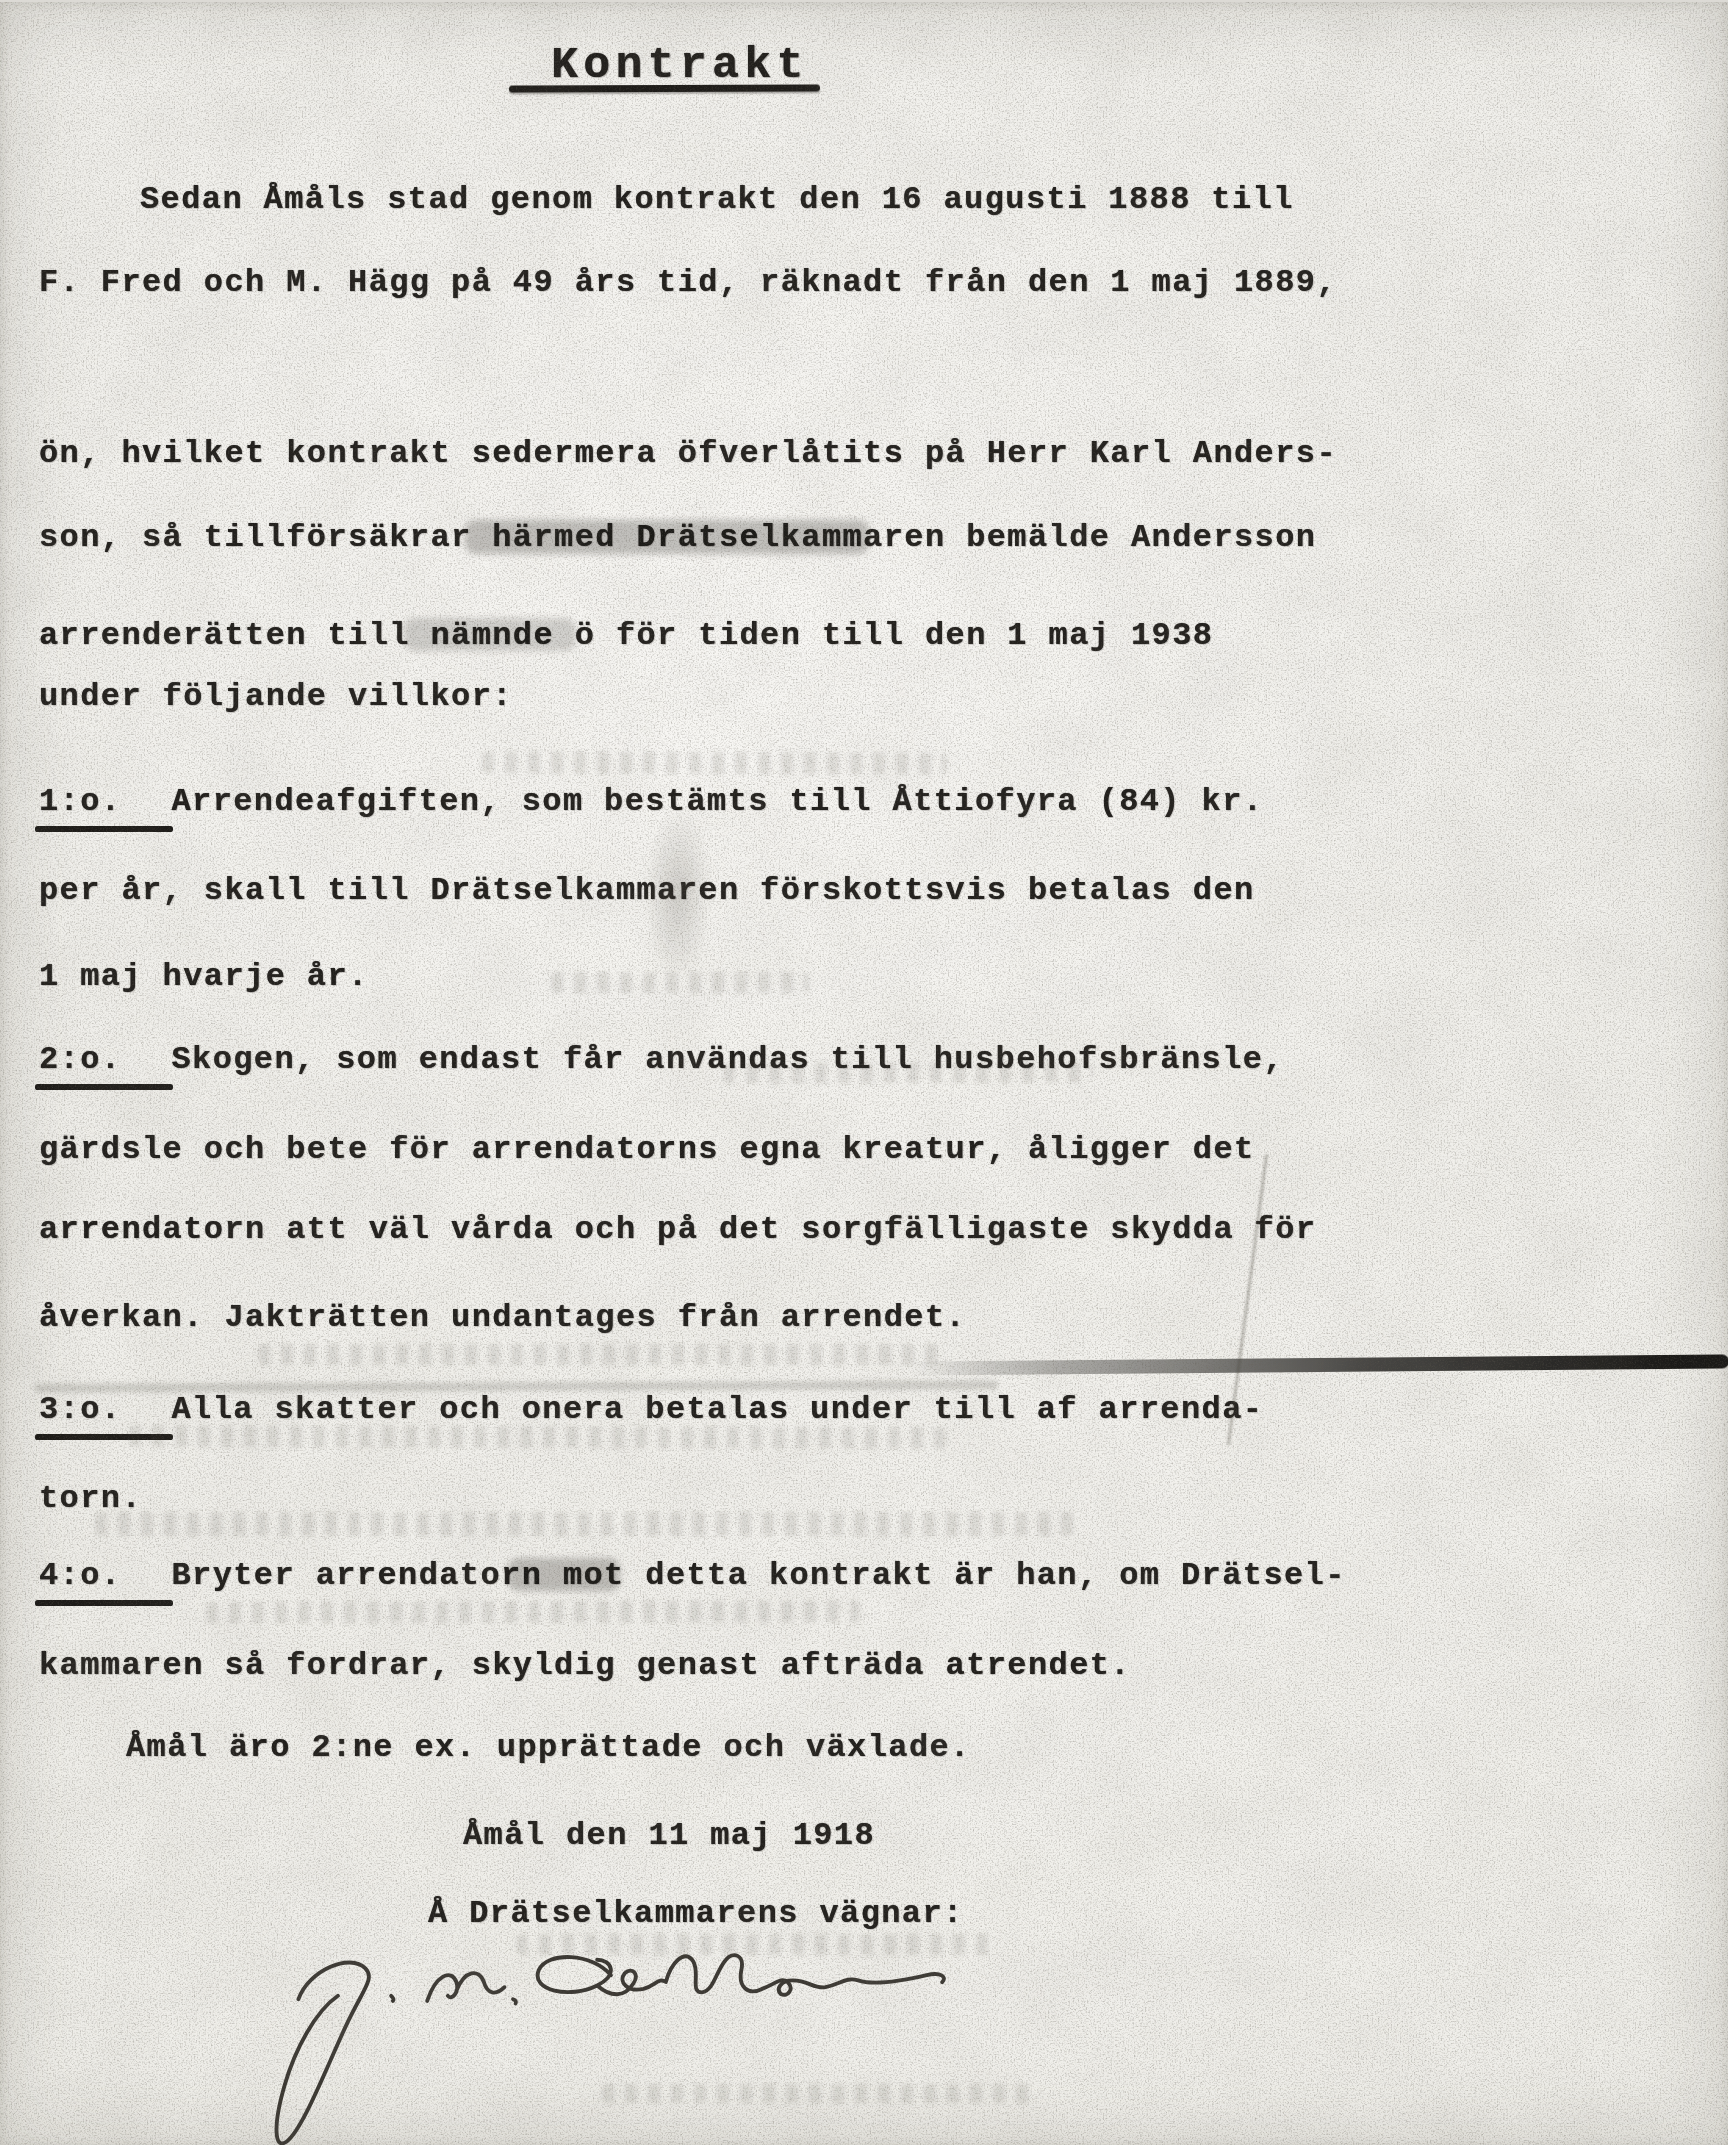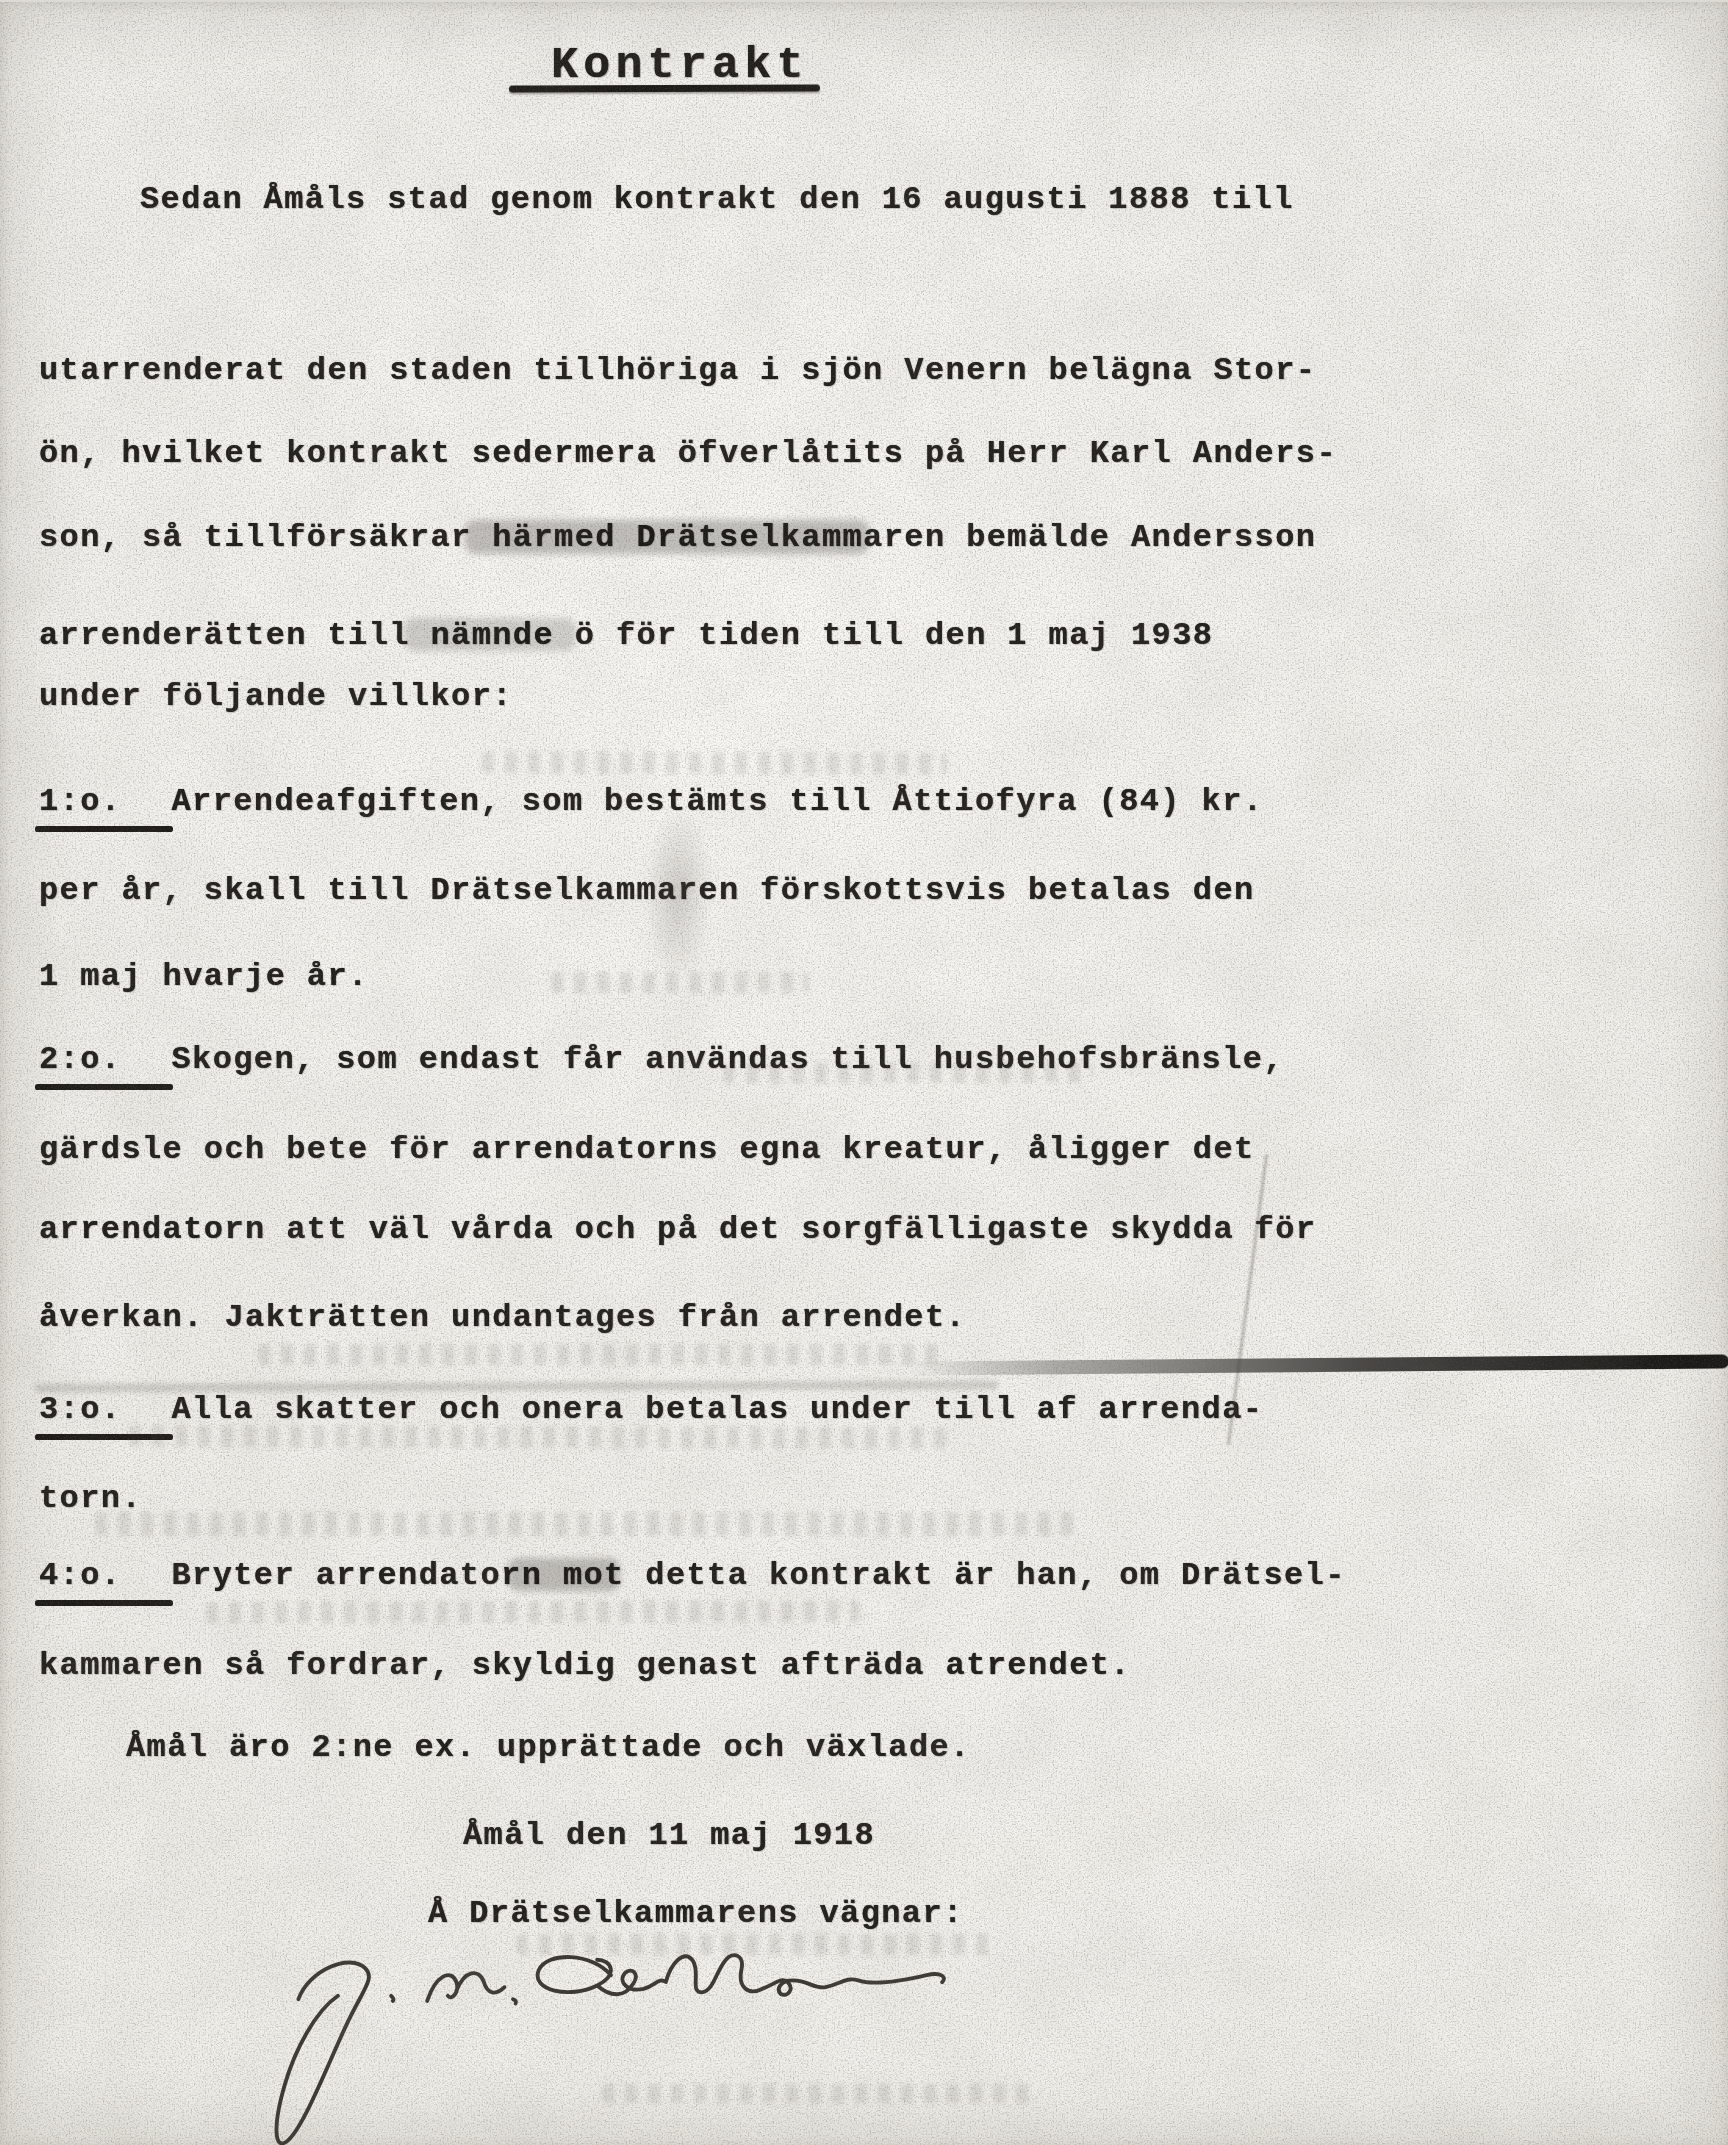--- a/index.html
+++ b/index.html
@@ -117,21 +117,21 @@
 </style>
 </head>
 <body>
 
 <div class="page">
 
   <div class="doc-title">Kontrakt</div>
   <div class="title-underline"></div>
 
   <div class="tline" style="left:140px;top:175px">Sedan Åmåls stad genom kontrakt den 16 augusti 1888 till</div>
-  <div class="tline" style="left:39px;top:346px">utarrenderat den staden tillhöriga i sjön Venern belägna Stor-</div>
+  <div class="tline" style="left:39px;top:258px">F. Fred och M. Hägg på 49 års tid, räknadt från den 1 maj 1889,</div>
   <div class="tline" style="left:39px;top:429px">ön, hvilket kontrakt sedermera öfverlåtits på Herr Karl Anders-</div>
   <div class="tline" style="left:39px;top:513px">son, så tillförsäkrar härmed Drätselkammaren bemälde Andersson</div>
   <div class="tline" style="left:39px;top:611px">arrenderätten till nämnde ö för tiden till den 1 maj 1938</div>
   <div class="tline" style="left:39px;top:672px">under följande villkor:</div>
 
   <div class="tline" style="left:39px;top:777px"><span class="clause-num">1:o.</span><span>Arrendeafgiften, som bestämts till Åttiofyra (84) kr.</span></div>
   <div class="tline" style="left:39px;top:866px">per år, skall till Drätselkammaren förskottsvis betalas den</div>
   <div class="tline" style="left:39px;top:952px">1 maj hvarje år.</div>
 
   <div class="tline" style="left:39px;top:1035px"><span class="clause-num">2:o.</span><span>Skogen, som endast får användas till husbehofsbränsle,</span></div>

